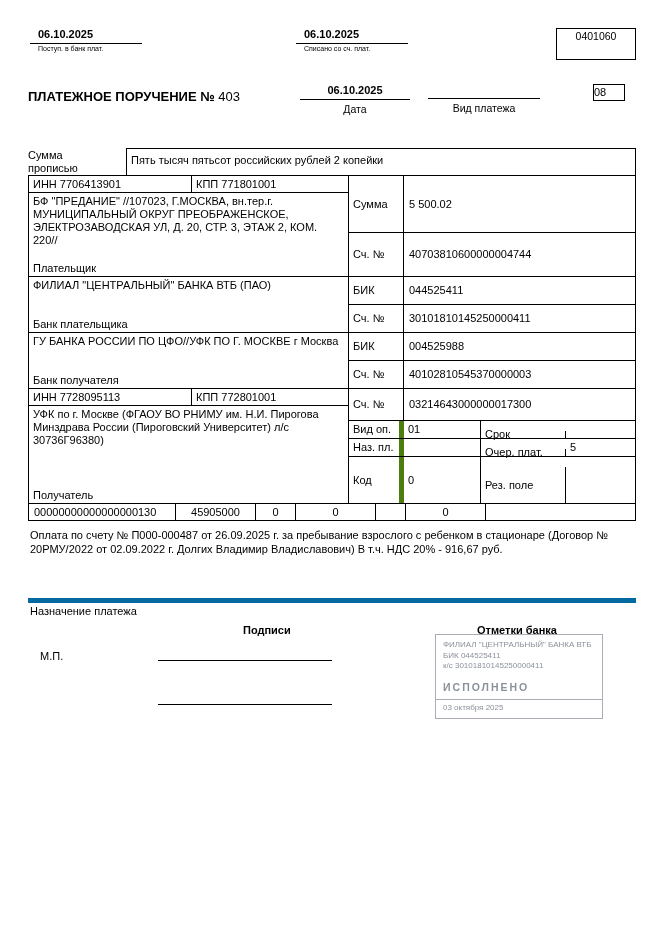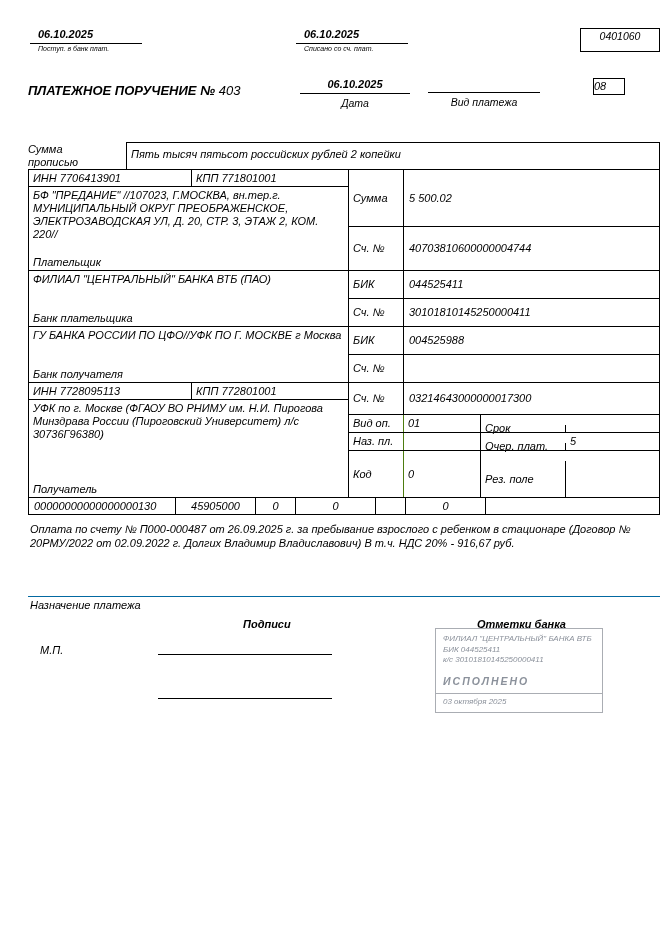--- a/index.html
+++ b/index.html
@@ -2,33 +2,33 @@
 <html><head>
 <meta charset="utf-8">
 <style>
   * { margin:0; padding:0; box-sizing:border-box; }
   html,body { background:#fff; }
   body {
     width:660px; height:933px; overflow:hidden;
     font-family:"Liberation Sans","DejaVu Sans",sans-serif;
     font-size:11px; color:#000; line-height:1.18;
   }
-  .page { width:660px; height:933px; padding:28px 0 0 28px; position:relative;font-style:italic; }
+  .page { width:660px; height:933px; padding:28px 24px 0 28px; position:relative; }
 
   
   .top-row { position:relative; height:26px; }
   .top-date-block { position:absolute; top:0; width:112px; }
   .tdb1 { left:2px; } .tdb2 { left:268px; }
   .top-date { font-weight:bold; border-bottom:1px solid #000; padding:0 0 2px 8px; }
   .top-date-label { font-size:7px; padding:1px 0 0 8px; }
-  .form-code-box { position:absolute; right:0; top:0; width:80px; height:24px;
+  .form-code-box { position:absolute; right:0; top:0; width:80px; height:32px;
     border:1px solid #000; text-align:center; line-height:14px; font-size:10.5px; }
 
   
-  .title-row { position:relative; height:42px; margin-top:24px; }
+  .title-row { position:relative; height:42px; margin-top:30px; }
   .pp-title { position:absolute; left:0; top:5px; font-size:13px; }
   .pp-title .t-bold { font-weight:bold; }
   .tdate-block { position:absolute; left:272px; top:0; width:110px; text-align:center; }
   .tdate-val { font-weight:bold; border-bottom:1px solid #000; padding-bottom:2px; }
   .sub-label { padding-top:3px; font-size:10.5px; }
   .vid-block { position:absolute; left:400px; top:0; width:112px; text-align:center; }
   .vid-line { height:15px; border-bottom:1px solid #000; }
   .status-box { position:absolute; left:565px; top:0; width:32px; height:17px;
     border:1px solid #000; text-align:left; line-height:15px; }
 
@@ -54,34 +54,34 @@
   .block-label { line-height:1.1; }
 
   .r-row { display:flex; border-bottom:1px solid #000; }
   .rh57 { height:57px; } .rh44 { height:44px; } .rh28 { height:28px; } .rh32 { height:32px; }
   .r-label { width:55px; border-right:1px solid #000; display:flex; align-items:center; padding-left:4px; }
   .r-value { flex:1; display:flex; align-items:center; padding-left:5px; }
 
   .r4-row { display:flex; border-bottom:1px solid #000; height:18px; }
   .rh46 { height:46px; border-bottom:none; }
   .r4-row > div { display:flex; align-items:center; padding-left:4px; }
-  .r4-l1 { width:55px; border-right:1px solid #4d7c0f; }
+  .r4-l1 { width:55px; border-right:5px solid #4d7c0f; }
   .r4-v1 { width:77px; border-right:1px solid #000; }
   .r4-l2 { width:85px; border-right:1px solid #000;margin-top:10px; }
   .r4-v2 { flex:1; }
 
   .tax-row { display:flex; height:17px; border-top:1px solid #000; }
   .tax-cell { border-right:1px solid #000; display:flex; align-items:center; justify-content:center; }
   .tax-cell:last-child { border-right:none; }
   .tc1 { width:147px; justify-content:flex-start; padding-left:5px; }
   .tc2 { width:80px; } .tc3 { width:40px; } .tc4 { width:80px; }
   .tc5 { width:30px; } .tc6 { width:80px; } .tc7 { flex:1; }
 
   
-  .purpose { min-height:82px; border-bottom:1px solid #0369a1; padding:7px 4px 0 2px; line-height:1.3; }
+  .purpose { min-height:82px; border-bottom:5px solid #0369a1; padding:7px 4px 0 2px; line-height:1.3; }
   .purpose-label { padding:2px 0 0 2px; }
 
   
   .footer { position:relative; height:190px; }
   .signatures-label { position:absolute; left:215px; top:6px; font-weight:bold; }
   .bank-marks-label { position:absolute; left:449px; top:6px; font-weight:bold; }
   .mp-label { position:absolute; left:12px; top:32px; }
   .sig-line { position:absolute; left:130px; width:174px; border-bottom:1px solid #000; }
   .sig-line-1 { top:42px; } .sig-line-2 { top:86px; }
 
@@ -172,20 +172,21 @@
         <div class="r-row rh28">
           <div class="r-label">Сч. №</div>
           <div class="r-value">30101810145250000411</div>
         </div>
         <div class="r-row rh28">
           <div class="r-label">БИК</div>
           <div class="r-value">004525988</div>
         </div>
         <div class="r-row rh28">
           <div class="r-label">Сч. №</div>
+          <div class="r-value">40102810545370000003</div>
         </div>
         <div class="r-row rh32">
           <div class="r-label">Сч. №</div>
           <div class="r-value">03214643000000017300</div>
         </div>
         <div class="r4-row">
           <div class="r4-l1">Вид оп.</div>
           <div class="r4-v1">01</div>
           <div class="r4-l2">Срок</div>
           <div class="r4-v2"></div>

